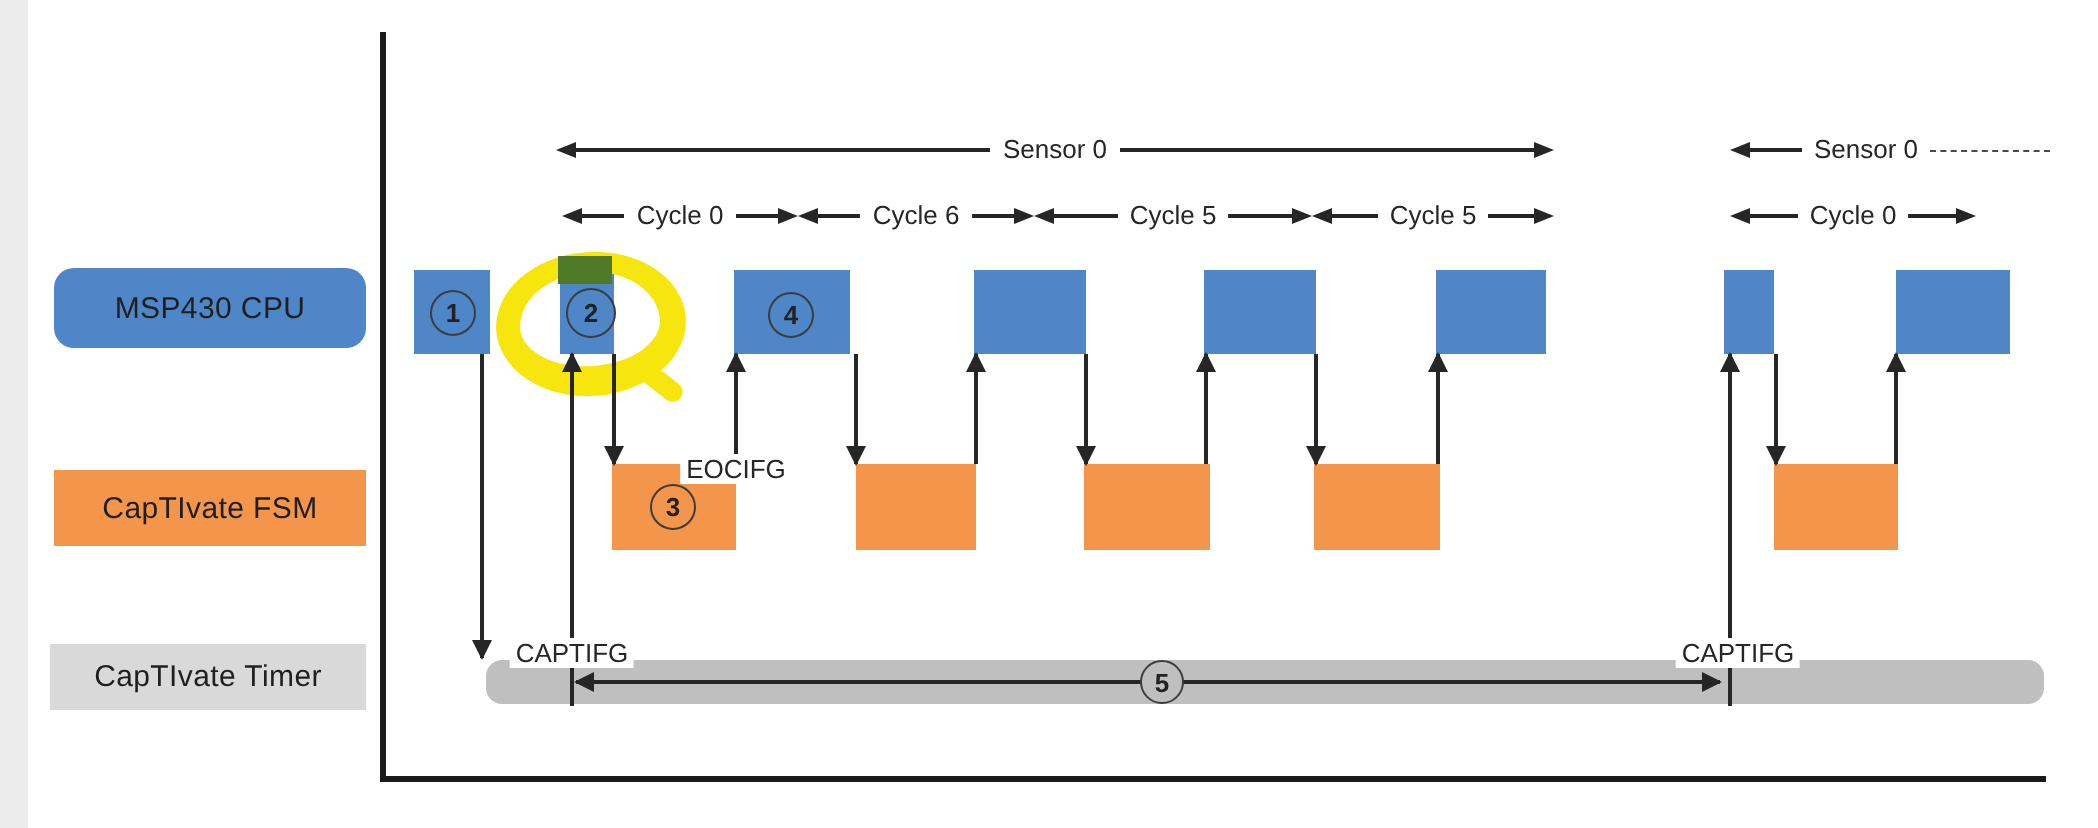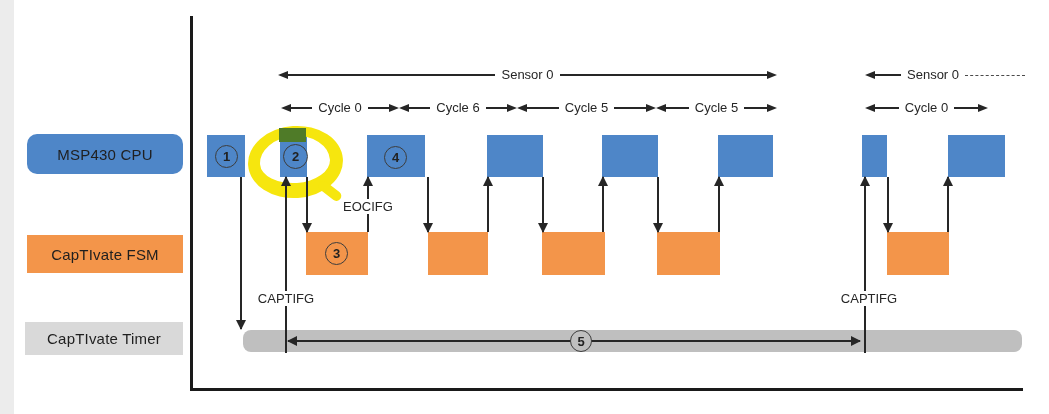--- a/index.html
+++ b/index.html
@@ -31,21 +31,21 @@
   
   .bluebox{background:var(--cpu_blue);height:42px;z-index:2;}
   .orangebox{background:var(--fsm_orange);height:43px;z-index:2;}
   
   .varr{width:1.6px;background:var(--ink);z-index:4;}
   .varr.up::before{content:"";position:absolute;top:-1px;left:-4.4px;width:0;height:0;
     border-left:5px solid transparent;border-right:5px solid transparent;border-bottom:10px solid var(--ink);}
   .varr.down::after{content:"";position:absolute;bottom:-1px;left:-4.4px;width:0;height:0;
     border-left:5px solid transparent;border-right:5px solid transparent;border-top:10px solid var(--ink);}
   
-  .siglabel{background:#ffffff;font-size:13px;padding:0 3px;white-space:nowrap;transform:translateX(-50%);z-index:6;}
+  .siglabel{background:#ffffff;font-size:13px;padding:0 3px;white-space:nowrap;transform:translateX(-50%);z-index:6;margin-top:28px;}
   
   .marker{
     border:1.6px solid #3d3d3d;border-radius:50%;display:flex;align-items:center;justify-content:center;
     font-size:13px;font-weight:700;color:#222;z-index:5;box-sizing:border-box;
   }
   
   #timer-bar{background:var(--timer_bar_gray);border-radius:8px;z-index:1;}
   .dbl{height:1.6px;background:var(--ink);z-index:3;}
   .dbl::before{content:"";position:absolute;left:-1px;top:-4.4px;width:0;height:0;
     border-top:5px solid transparent;border-bottom:5px solid transparent;border-right:10px solid var(--ink);}

